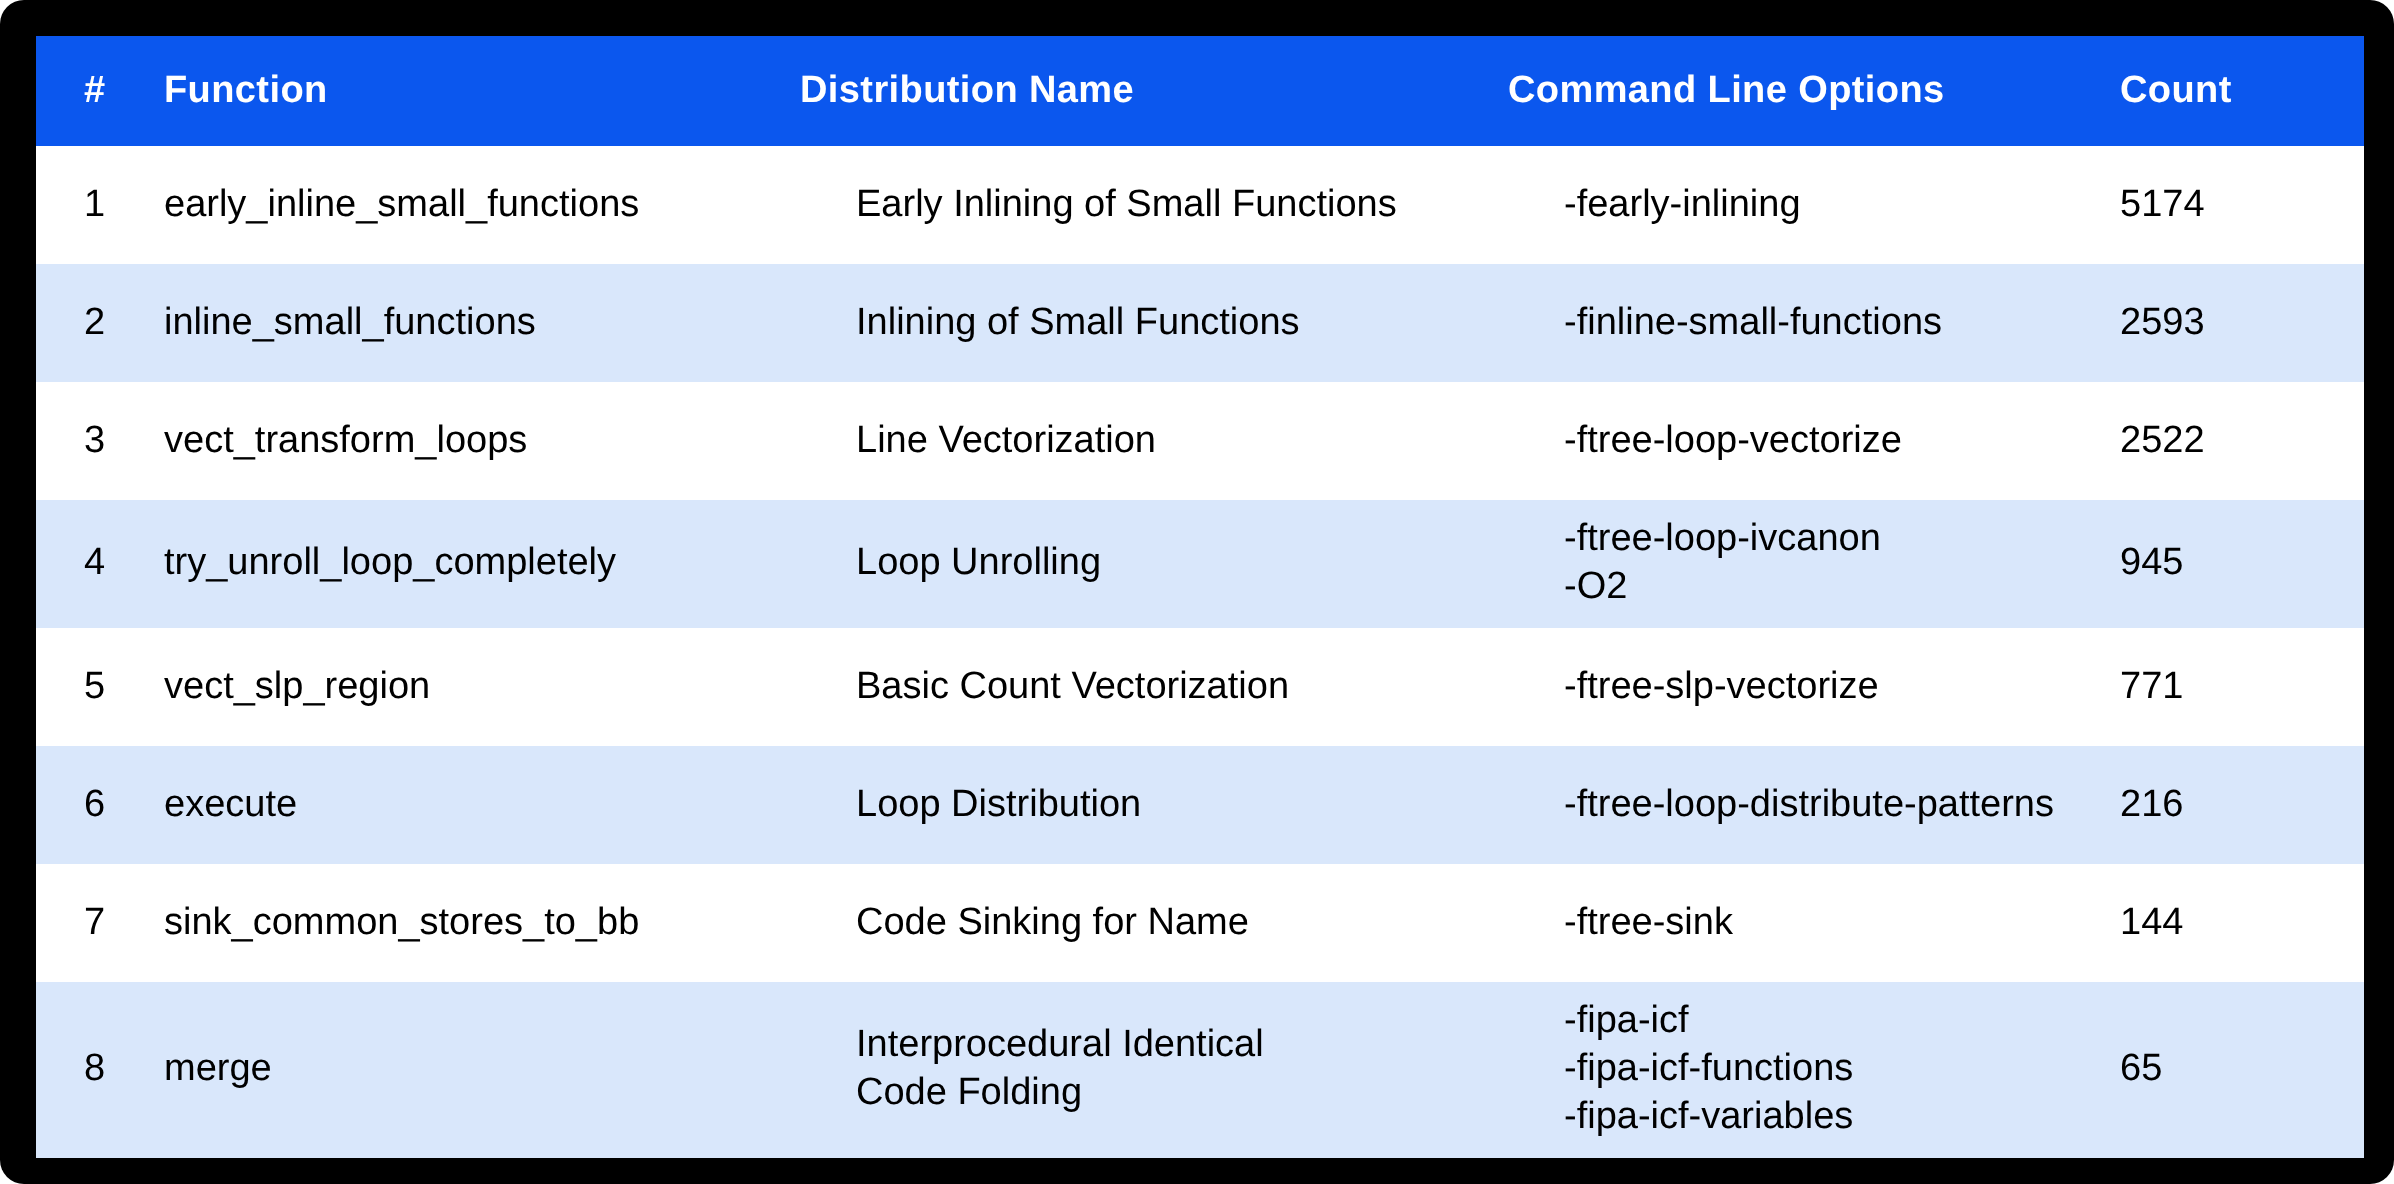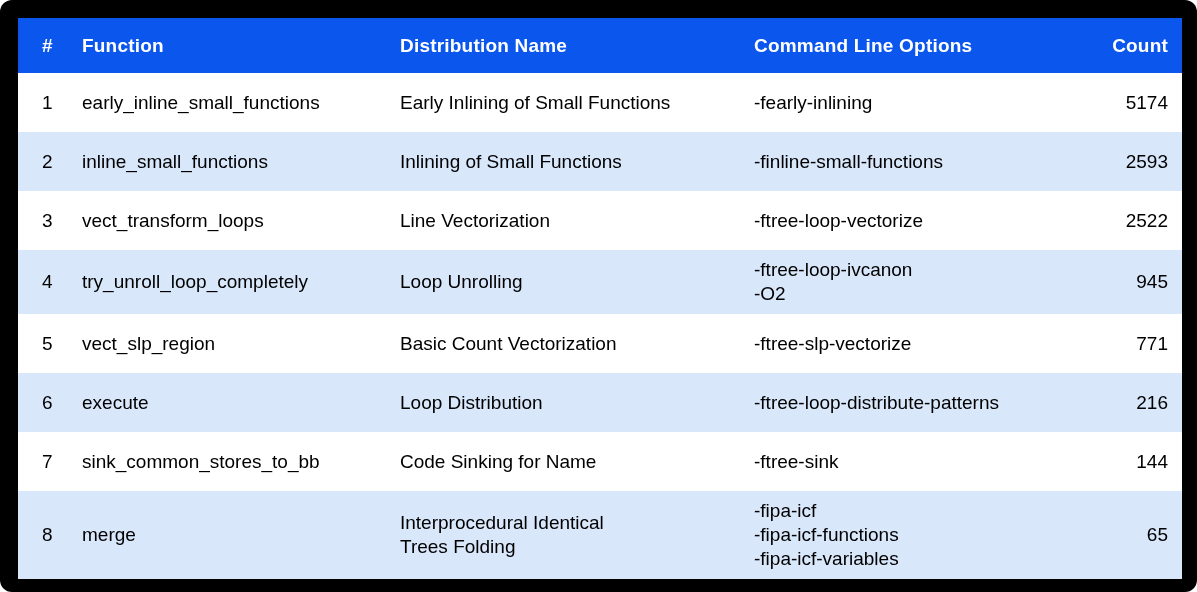--- a/index.html
+++ b/index.html
@@ -44,24 +44,24 @@
     box-sizing: border-box;
   }
   .opt-table tbody tr:nth-child(odd)  { background: var(--row-odd-bg, #ffffff); }
   .opt-table tbody tr:nth-child(even) { background: var(--row-even-bg, #d9e7fb); }
   .opt-table th.col-num,
   .opt-table td.col-num {
     padding-left: 24px;
   }
   .opt-table th.col-count,
   .opt-table td.col-count {
-    text-align: right;
+    text-align: left;
     padding-right: 14px;
   }
-  .cell-line { white-space: nowrap; }
+  .cell-line { white-space: nowrap; margin-left: 28px; }
 </style>
 </head>
 <body>
 
 <div class="frame">
   <table class="opt-table">
     <colgroup>
       <col style="width:64px">
       <col style="width:318px">
       <col style="width:354px">
@@ -154,21 +154,21 @@
           <td class="col-options">
             <div class="cell-line">-ftree-sink</div>
           </td>
           <td class="col-count">144</td>
         </tr>
         <tr>
           <td class="col-num">8</td>
           <td class="col-function">merge</td>
           <td class="col-opt">
             <div class="cell-line">Interprocedural Identical</div>
-            <div class="cell-line">Trees Folding</div>
+            <div class="cell-line">Code Folding</div>
           </td>
           <td class="col-options">
             <div class="cell-line">-fipa-icf</div>
             <div class="cell-line">-fipa-icf-functions</div>
             <div class="cell-line">-fipa-icf-variables</div>
           </td>
           <td class="col-count">65</td>
         </tr>
       </tbody>
   </table>

